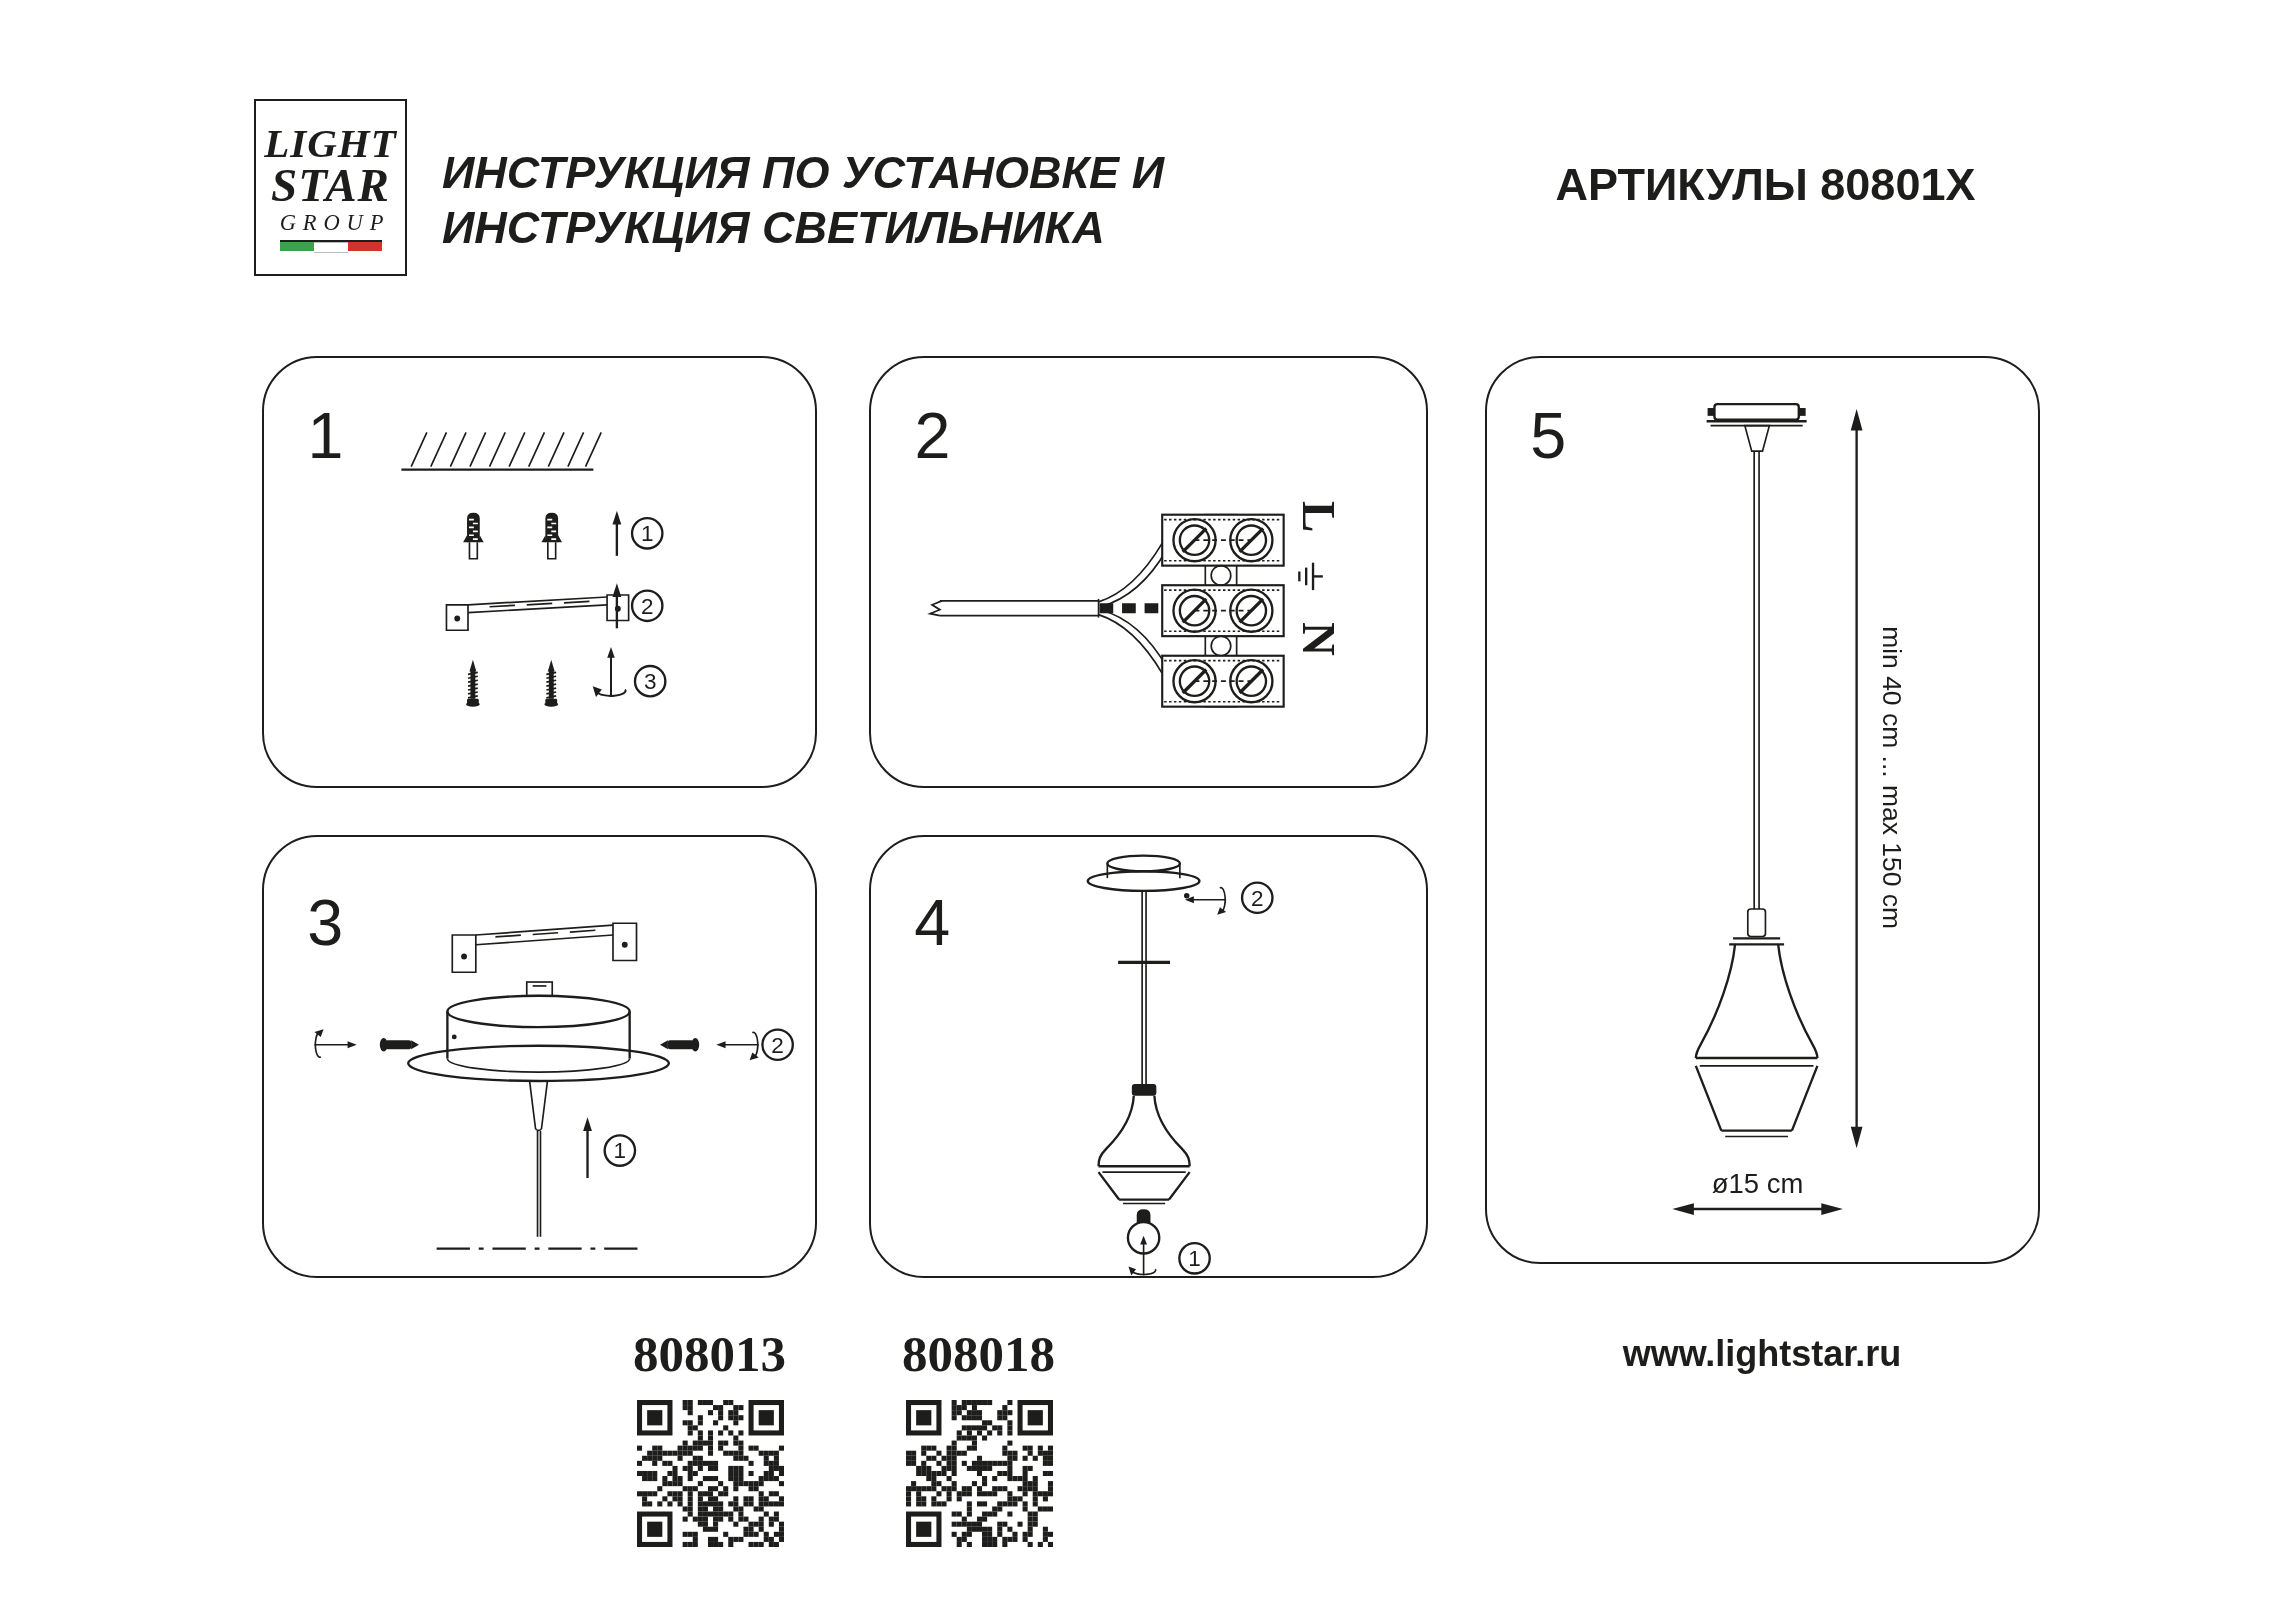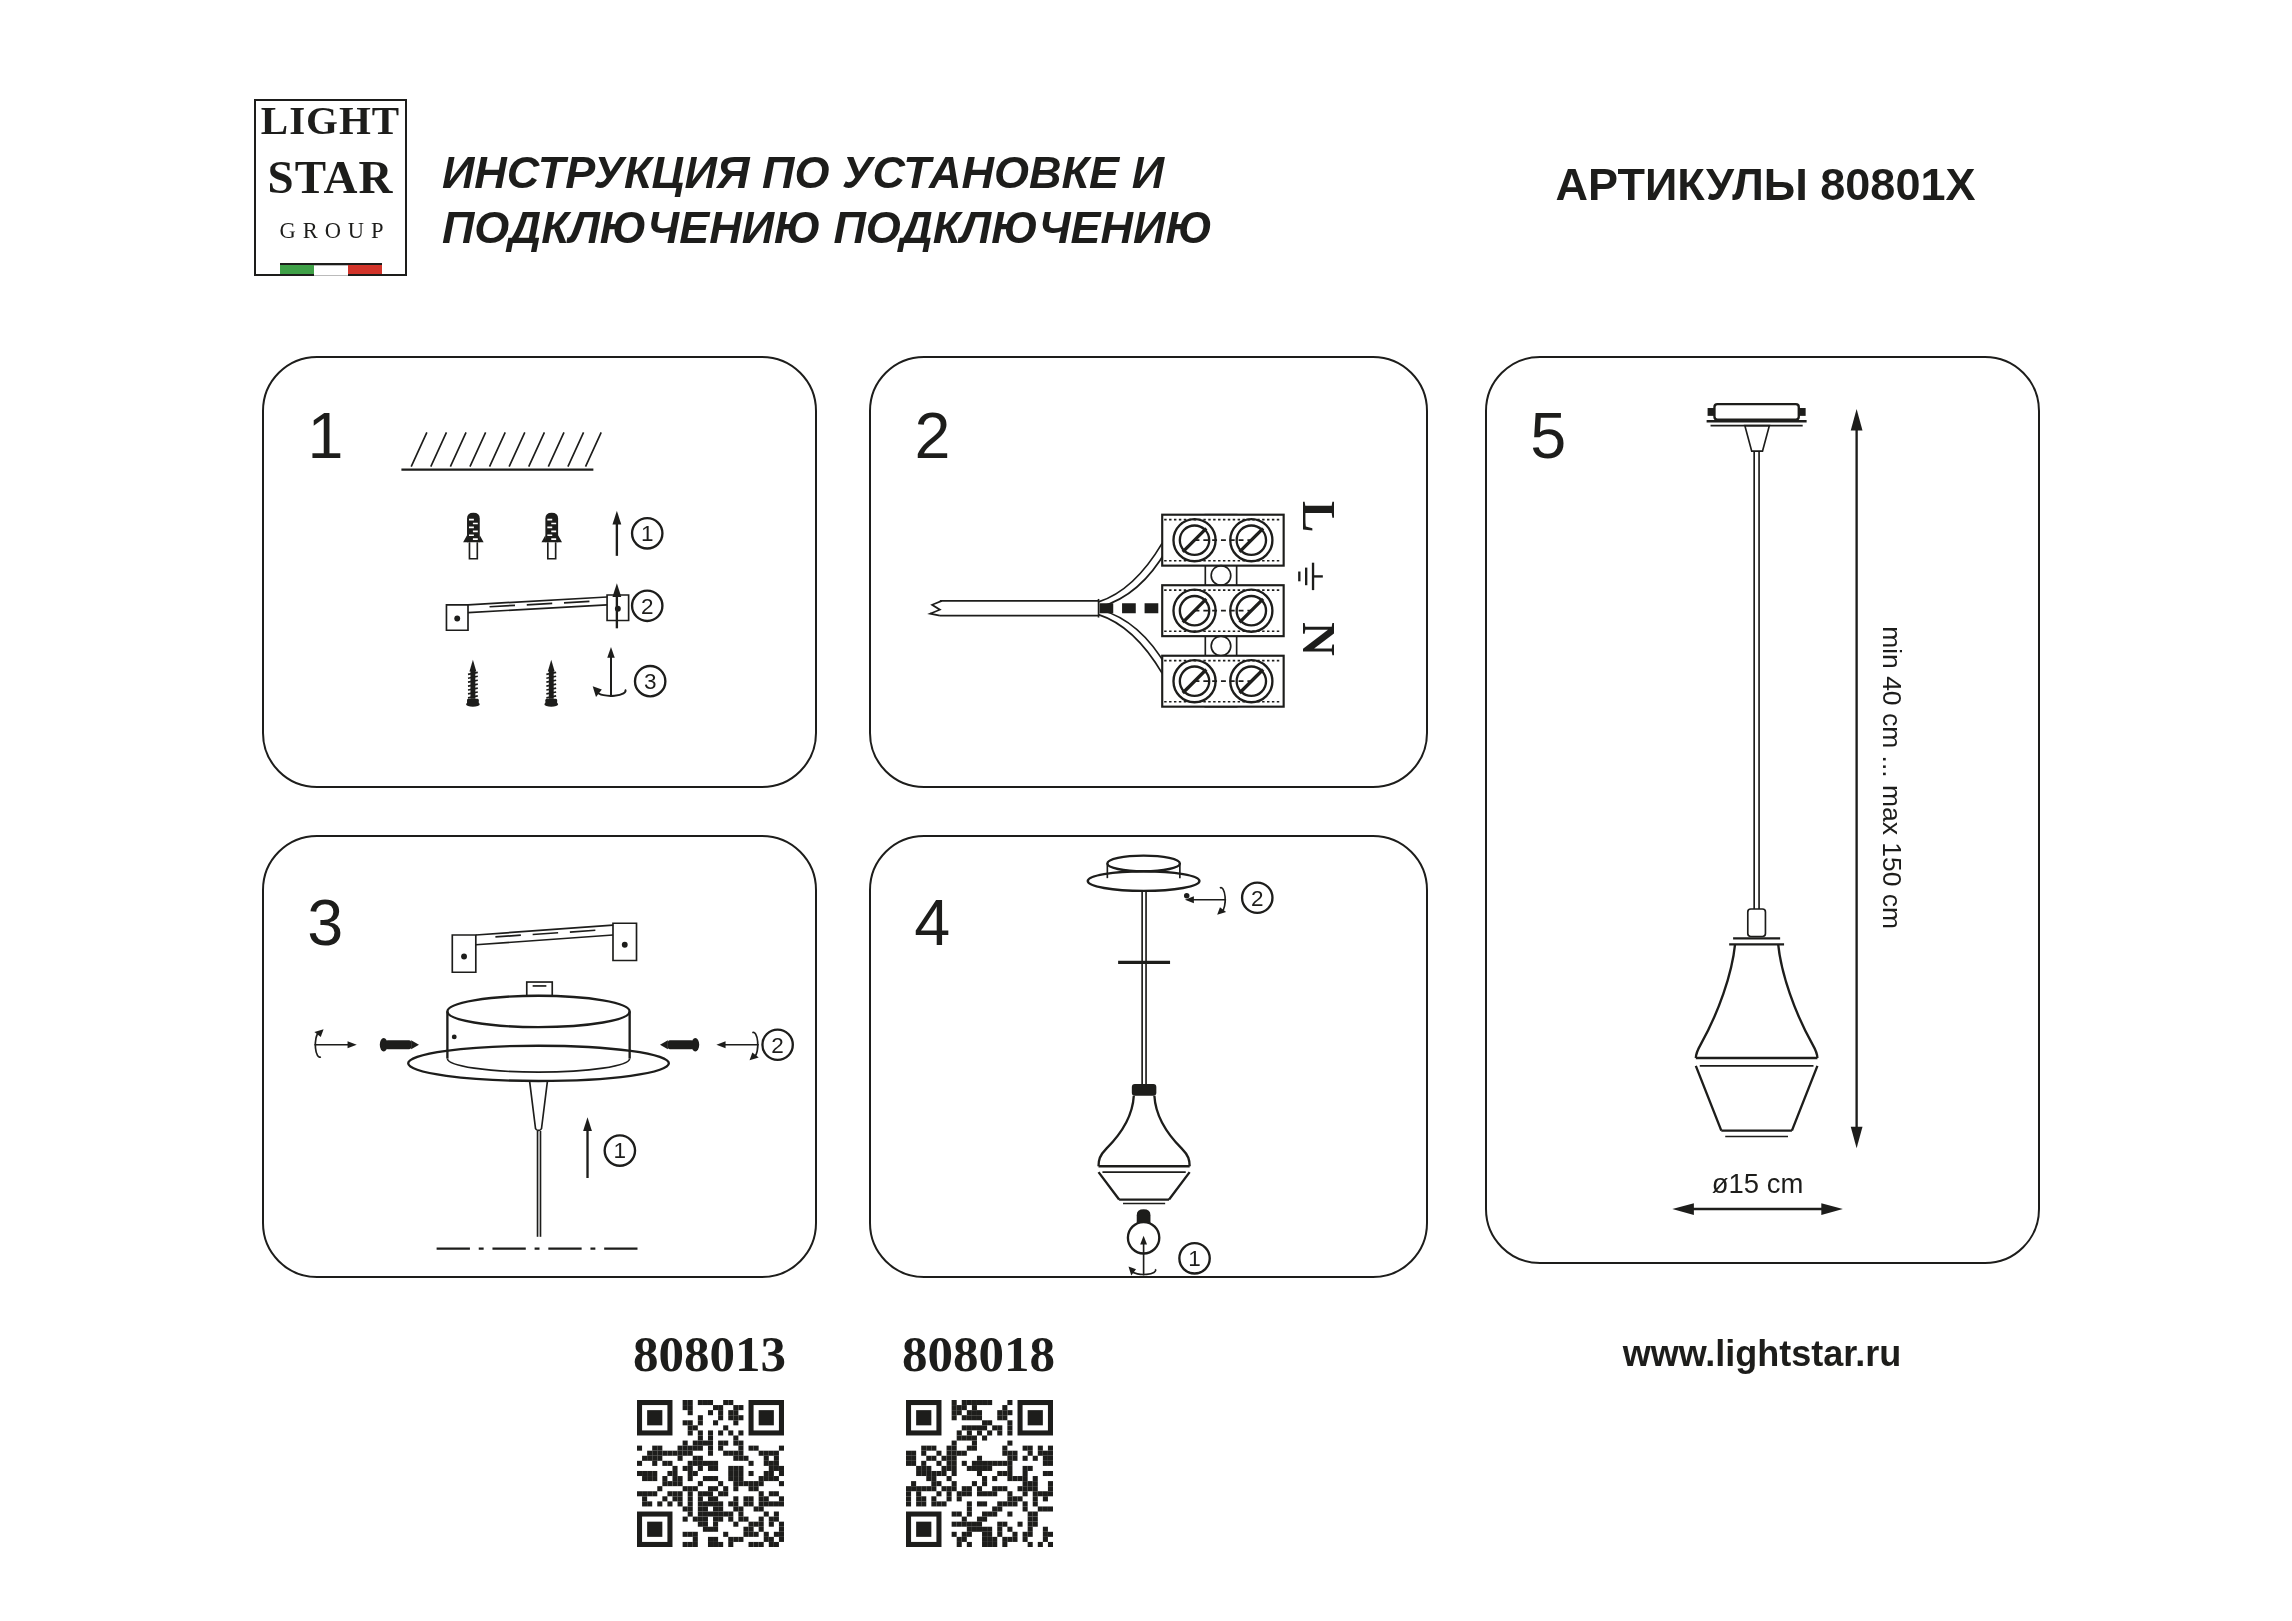--- a/index.html
+++ b/index.html
@@ -6,21 +6,21 @@
   body{
     width:2293px;height:1621px;position:relative;background:#ffffff;
     font-family:"Liberation Sans",sans-serif;color:var(--ink,#1d1d1b);
     overflow:hidden;
   }
   .abs{position:absolute;}
   
   .logo-box{
     left:254px;top:99px;width:149px;height:173px;
     border:2.9px solid var(--ink);display:flex;flex-direction:column;
-    align-items:center;justify-content:space-between;text-align:center;
+    align-items:center;justify-content:center;text-align:center;font-style:italic;
   }
   .logo-l1{font-family:"Liberation Serif",serif;font-weight:700;font-size:41px;line-height:39px;letter-spacing:1px;}
   .logo-l2{font-family:"Liberation Serif",serif;font-weight:700;font-size:47px;line-height:45px;letter-spacing:1px;}
   .logo-l3{font-family:"Liberation Serif",serif;font-weight:400;font-size:22.5px;line-height:29px;letter-spacing:6.9px;margin-left:9px;}
   .flag{width:102px;height:8.8px;border-top:2px solid var(--ink);display:flex;margin-top:2.9px;}
   .flag span{flex:1;height:100%;}
   .f-green{background:var(--flag-green);}
   .f-white{background:var(--flag-white);border-top:1px solid #bbb;border-bottom:1px solid #bbb;}
   .f-red{background:var(--flag-red);}
   .main-title{
@@ -59,21 +59,21 @@
   <div class="logo-l3">GROUP</div>
   <div class="flag">
     <span class="f-green"></span>
     <span class="f-white"></span>
     <span class="f-red"></span>
   </div>
 </div>
 
 <div class="abs main-title">
   <div>ИНСТРУКЦИЯ ПО УСТАНОВКЕ И</div>
-  <div>ПОДКЛЮЧЕНИЮ ПОДКЛЮЧЕНИЮ</div>
+  <div>ИНСТРУКЦИЯ СВЕТИЛЬНИКА</div>
 </div>
 
 <div class="abs series-wrap">
   <div class="articles-line">АРТИКУЛЫ 80801X</div>
 </div>
 
 <div class="panel" style="left:262px;top:356px;width:551px;height:428px;">
 <svg viewBox="0 0 562 437">
   <text class="stepnum" x="44" y="102">1</text>
 

